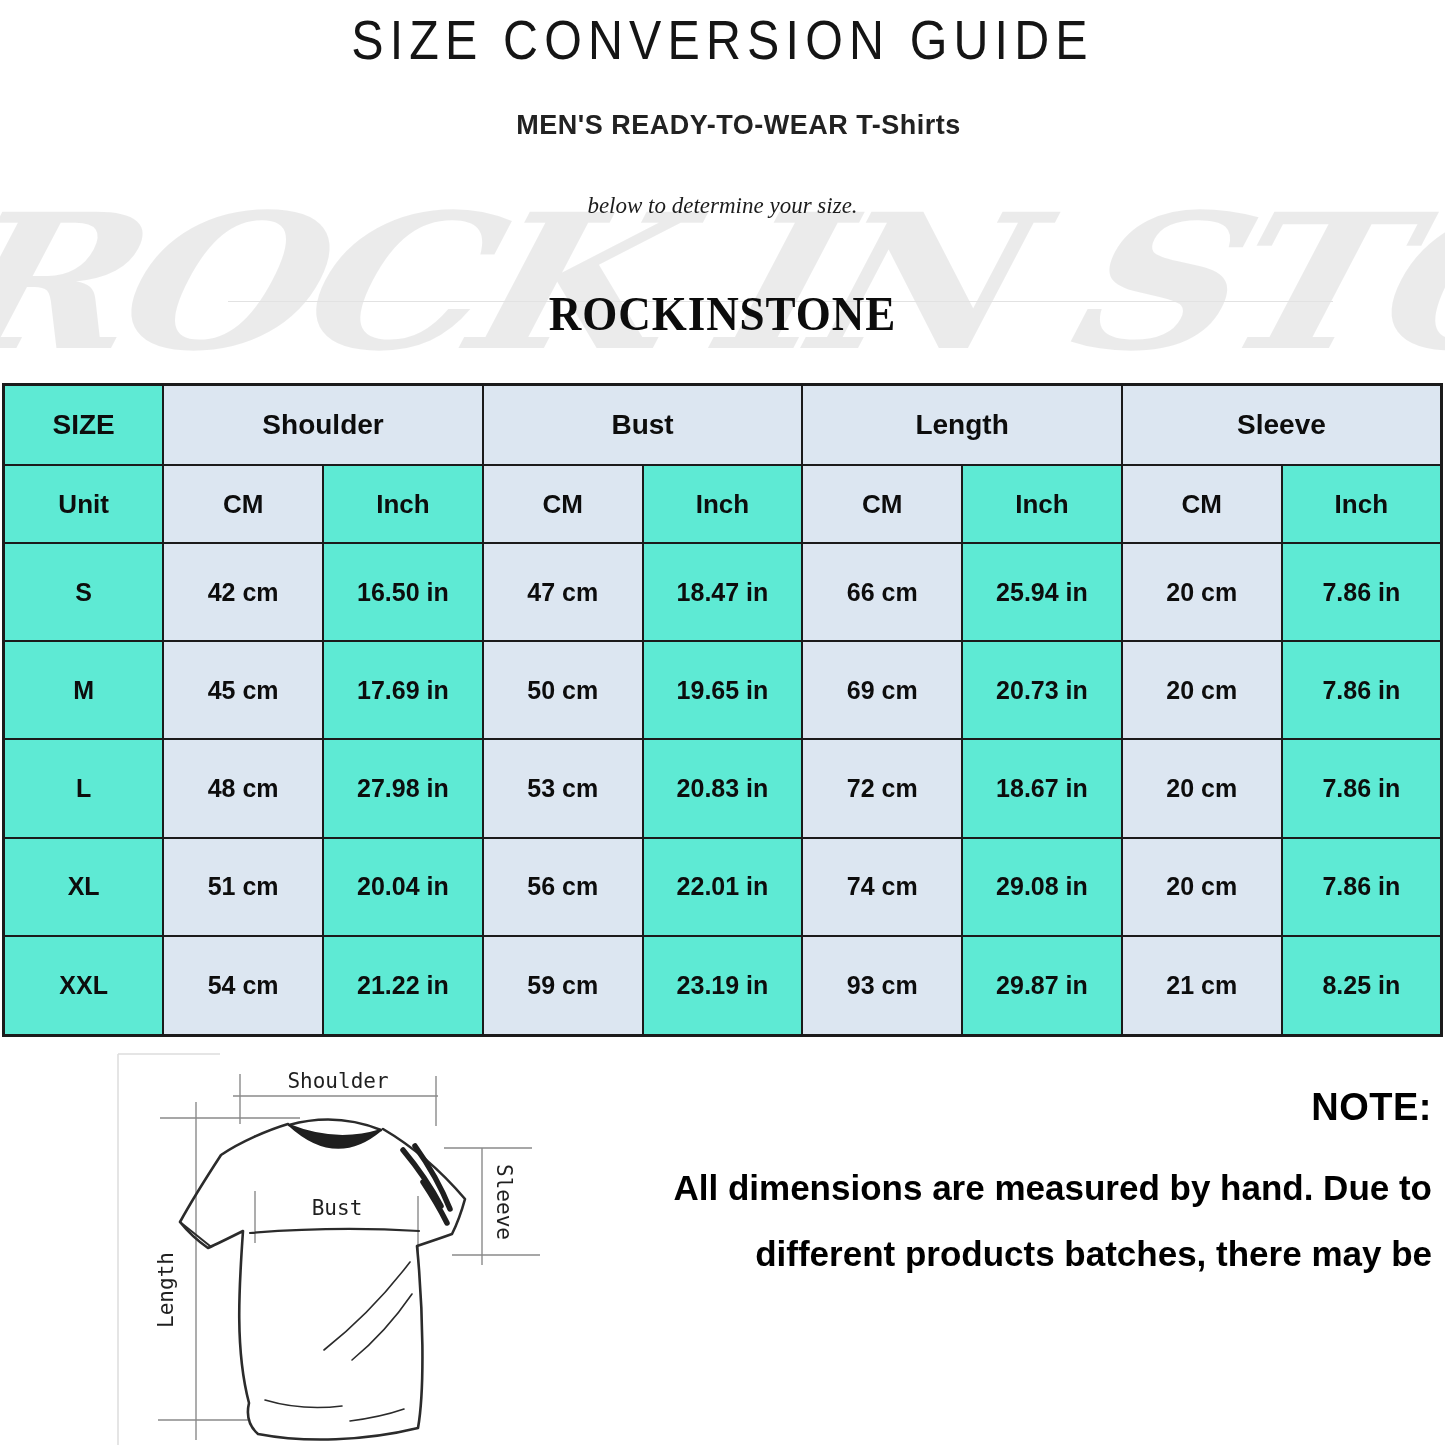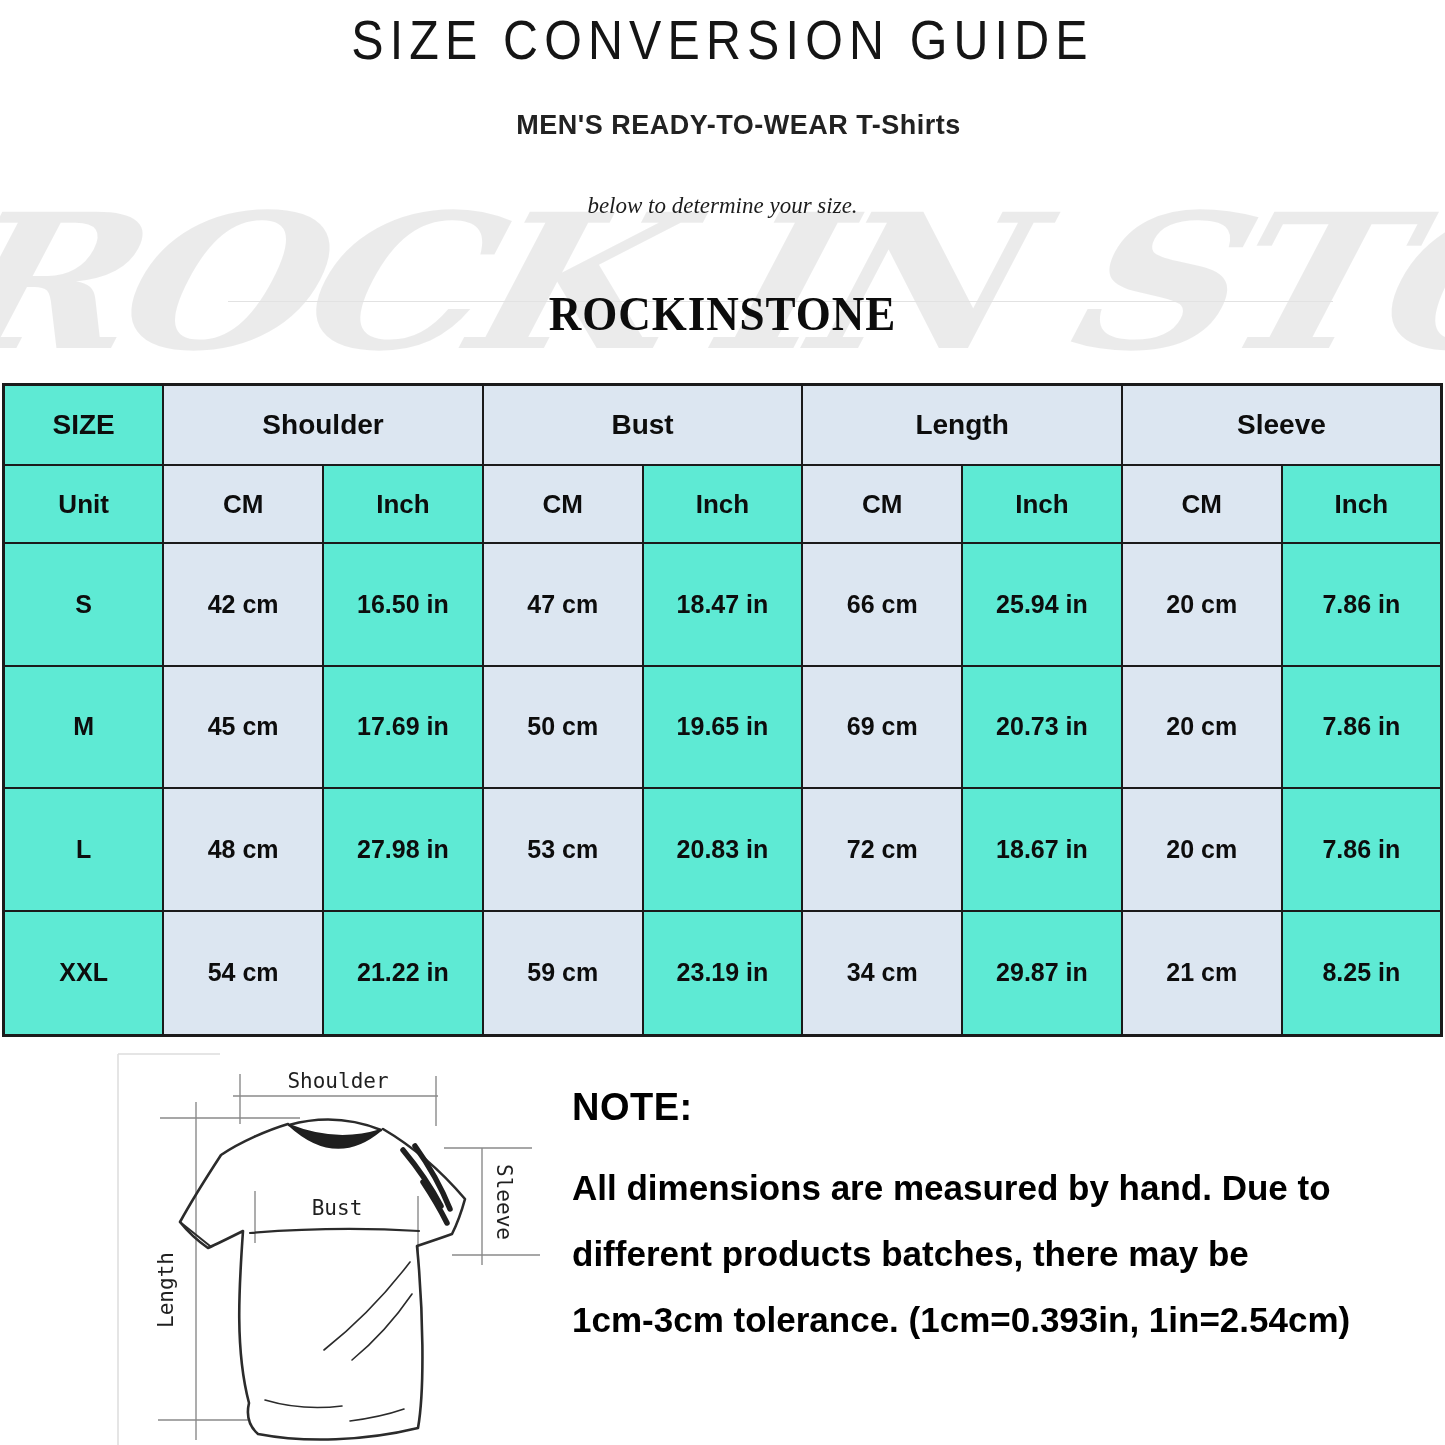--- a/index.html
+++ b/index.html
@@ -45,21 +45,21 @@
   .size-table thead tr:first-child th{height:78px;font-size:28px;}
   .size-table thead tr:nth-child(2) th{height:76px;font-size:26px;}
   .size-table td{font-size:25px;}
   .cell-blue{background:#dce6f1;}
   .cell-white{background:#5eead4;}
   
   .diagram{position:absolute;top:1050px;left:100px;width:450px;height:400px;}
   .diagram text{
     font-family:"DejaVu Sans Mono",monospace;font-size:21px;fill:#1f1f1f;
   }
-  .note{position:absolute;top:1086px;left:572px;width:860px;font-weight:700;color:#000;}
+  .note{position:absolute;top:1086px;left:572px;width:860px;font-weight:700;color:#000;text-align:right;}
   .note-heading{font-size:38px;margin-bottom:26px;letter-spacing:0.5px;}
   .note-line{font-size:35px;line-height:66px;white-space:nowrap;}
 </style>
 </head>
 <body>
 
 <div class="canvas">
 
   <div class="watermark">ROCK IN STONE</div>
   <div class="rule"></div>
@@ -122,26 +122,37 @@
           <td class="cell-blue">48 cm</td>
           <td class="cell-white">27.98 in</td>
           <td class="cell-blue">53 cm</td>
           <td class="cell-white">20.83 in</td>
           <td class="cell-blue">72 cm</td>
           <td class="cell-white">18.67 in</td>
           <td class="cell-blue">20 cm</td>
           <td class="cell-white">7.86 in</td>
         </tr>
         <tr>
+          <td class="cell-white">XL</td>
+          <td class="cell-blue">51 cm</td>
+          <td class="cell-white">20.04 in</td>
+          <td class="cell-blue">56 cm</td>
+          <td class="cell-white">22.01 in</td>
+          <td class="cell-blue">74 cm</td>
+          <td class="cell-white">29.08 in</td>
+          <td class="cell-blue">20 cm</td>
+          <td class="cell-white">7.86 in</td>
+        </tr>
+        <tr>
           <td class="cell-white">XXL</td>
           <td class="cell-blue">54 cm</td>
           <td class="cell-white">21.22 in</td>
           <td class="cell-blue">59 cm</td>
           <td class="cell-white">23.19 in</td>
-          <td class="cell-blue">34 cm</td>
+          <td class="cell-blue">93 cm</td>
           <td class="cell-white">29.87 in</td>
           <td class="cell-blue">21 cm</td>
           <td class="cell-white">8.25 in</td>
         </tr>
       </tbody>
   </table>
 
   <svg class="diagram" viewBox="0 0 450 400">
 
     <g stroke="#dcdcdc" stroke-width="1.5">
@@ -185,16 +196,15 @@
     <text x="238" y="38" text-anchor="middle">Shoulder</text>
     <text x="237" y="165" text-anchor="middle">Bust</text>
     <text x="73" y="240" text-anchor="middle" transform="rotate(-90 73 240)">Length</text>
     <text x="397" y="152" text-anchor="middle" transform="rotate(90 397 152)">Sleeve</text>
   </svg>
 
   <div class="note">
     <div class="note-heading">NOTE:</div>
     <div class="note-line">All dimensions are measured by hand. Due to</div>
     <div class="note-line">different products batches, there may be</div>
-    <div class="note-line">1cm-3cm tolerance. (1cm=0.393in, 1in=2.54cm)</div>
   </div>
 
 </div>
 
 </body></html>

